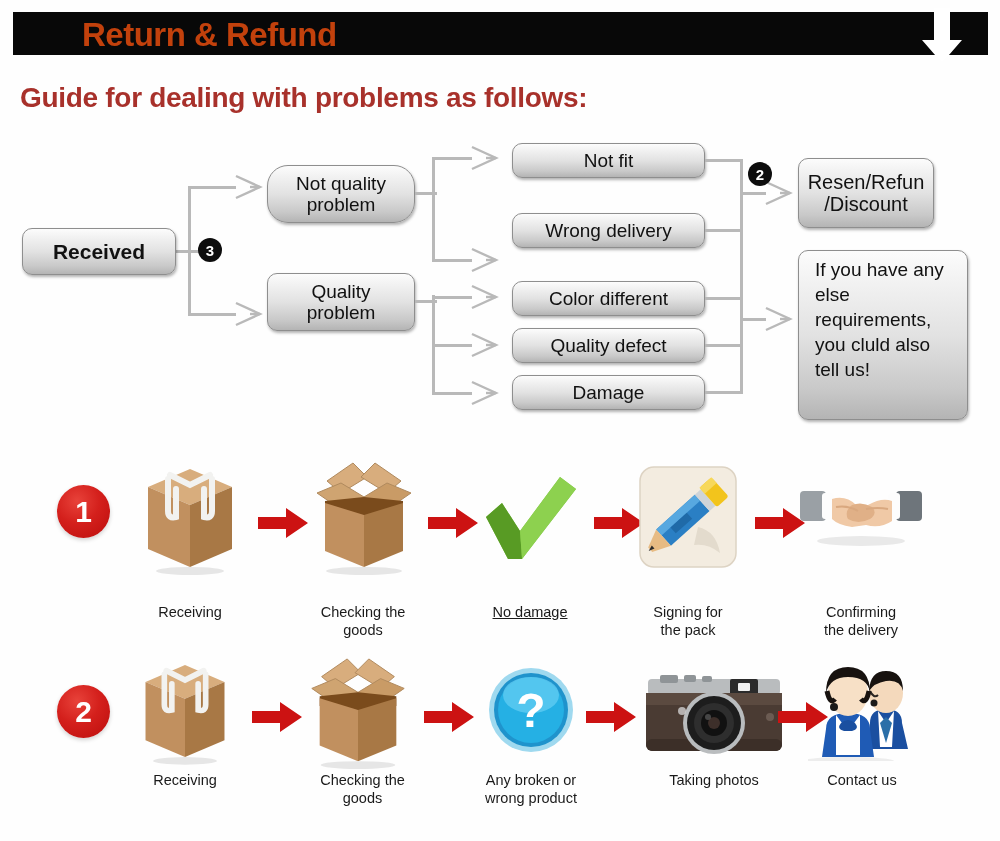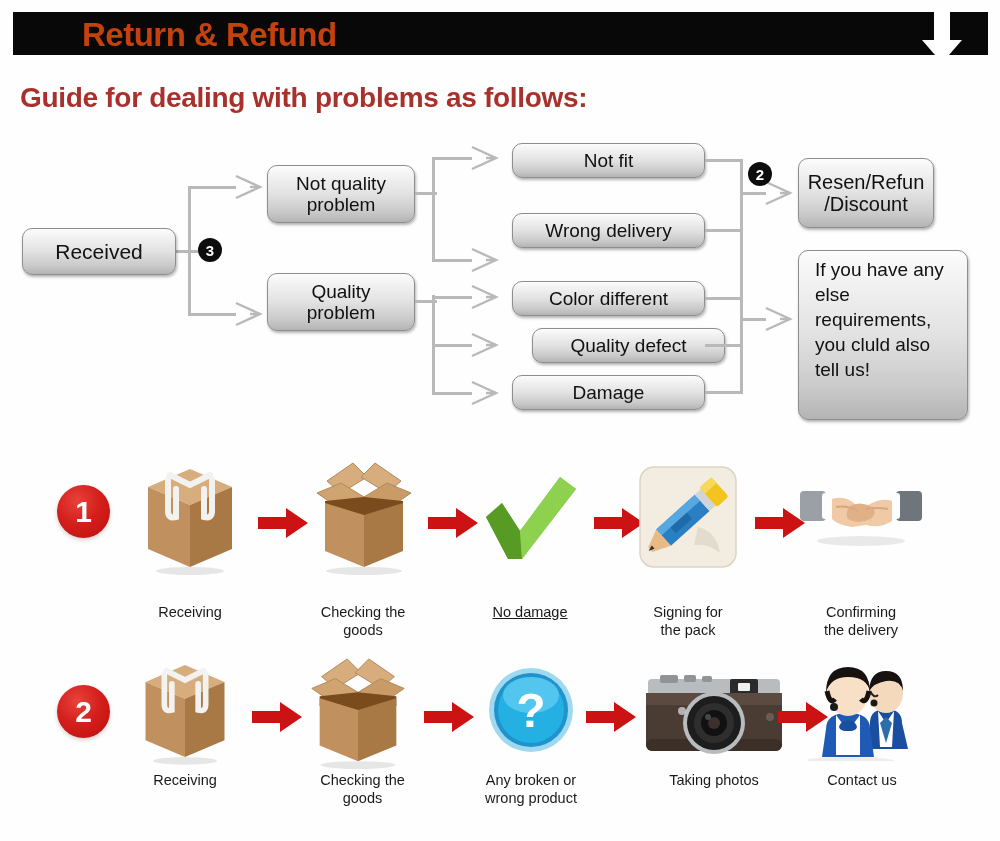--- a/index.html
+++ b/index.html
@@ -107,29 +107,29 @@
     <div class="conn h" style="left:188px; top:183px; width:48px;"></div>
     <svg class="arrowhead" style="left:234px; top:44px; width:30px; height:26px;" viewBox="0 0 30 26">
       <polyline points="2,2 26,13 2,24" fill="none" stroke="#b9b9b9" stroke-width="2.4"></polyline>
       <polyline points="26,13 16,13" fill="none" stroke="#b9b9b9" stroke-width="2.4"></polyline>
     </svg>
     <svg class="arrowhead" style="left:234px; top:171px; width:30px; height:26px;" viewBox="0 0 30 26">
       <polyline points="2,2 26,13 2,24" fill="none" stroke="#b9b9b9" stroke-width="2.4"></polyline>
       <polyline points="26,13 16,13" fill="none" stroke="#b9b9b9" stroke-width="2.4"></polyline>
     </svg>
 
-    <div class="fbox" style="left:22px; top:98px; width:154px; height:47px; font-size:21px;">
+    <div class="fbox" style="left:22px; top:98px; width:154px; height:47px; font-size:21px;font-weight:bold;">
       <span>Received</span>
     </div>
 
     <div class="badge-dark" style="left:198px; top:108px; width:24px; height:24px; font-size:15px;">
       <span>3</span>
     </div>
 
-    <div class="fbox" style="left:267px; top:35px; width:148px; height:58px; flex-direction:column;">
+    <div class="fbox" style="left:267px; top:35px; width:148px; height:58px; flex-direction:column;border-radius:21px;">
       <span>Not quality</span>
       <span>problem</span>
     </div>
 
     <div class="fbox" style="left:267px; top:143px; width:148px; height:58px; flex-direction:column;">
       <span>Quality</span>
       <span>problem</span>
     </div>
 
     <div class="conn h" style="left:415px; top:62px; width:22px;"></div>
@@ -165,21 +165,21 @@
 
     <div class="fbox" style="left:512px; top:13px; width:193px; height:35px;">
       <span>Not fit</span>
     </div>
     <div class="fbox" style="left:512px; top:83px; width:193px; height:35px;">
       <span>Wrong delivery</span>
     </div>
     <div class="fbox" style="left:512px; top:151px; width:193px; height:35px;">
       <span>Color different</span>
     </div>
-    <div class="fbox" style="left:512px; top:198px; width:193px; height:35px;margin-left:20px;">
+    <div class="fbox" style="left:512px; top:198px; width:193px; height:35px;">
       <span>Quality defect</span>
     </div>
     <div class="fbox" style="left:512px; top:245px; width:193px; height:35px;">
       <span>Damage</span>
     </div>
 
     <div class="conn h" style="left:705px; top:29px; width:38px;"></div>
     <div class="conn h" style="left:705px; top:99px; width:38px;"></div>
     <div class="conn v" style="left:740px; top:29px; height:72px;"></div>
     <div class="conn h" style="left:740px; top:62px; width:26px;"></div>

